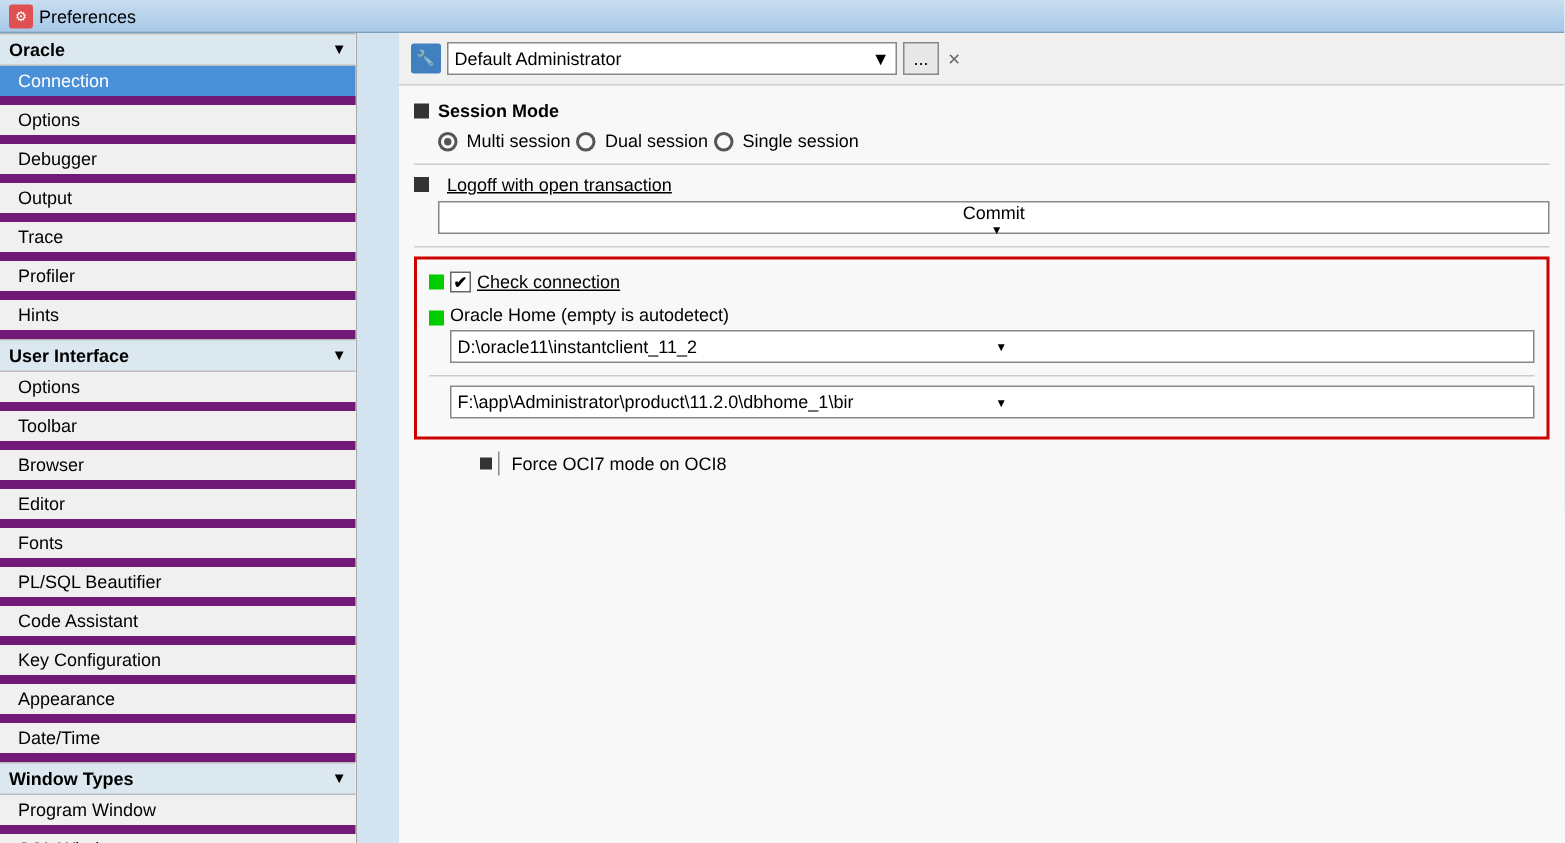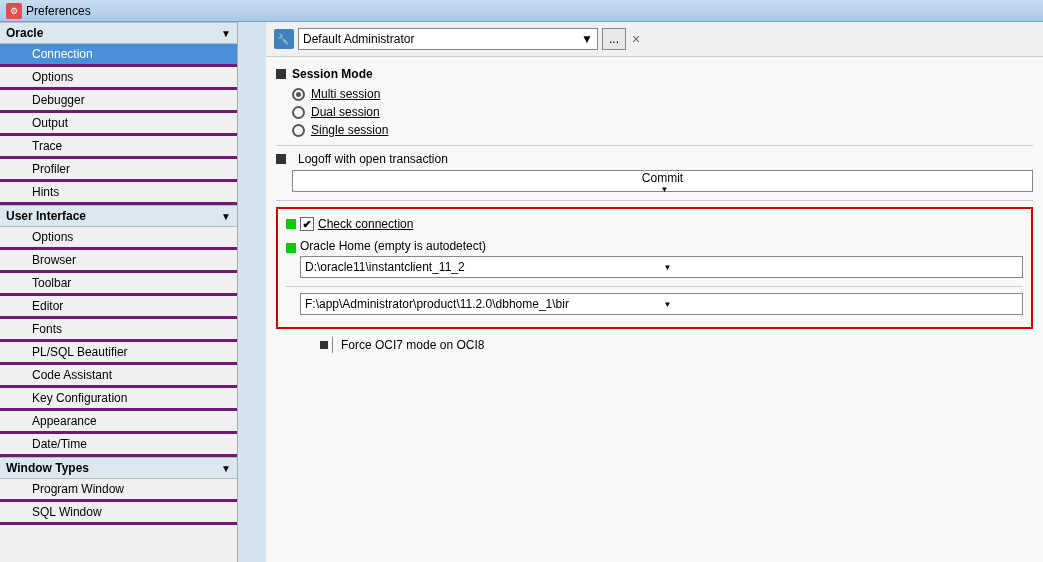--- a/index.html
+++ b/index.html
@@ -53,25 +53,25 @@
       align-items: center;
       justify-content: space-between;
       border-bottom: 1px solid #bbb;
       border-top: 1px solid #bbb;
       cursor: pointer;
     }
     .sidebar-section-header .arrow {
       font-size: 10px;
     }
     .sidebar-item {
-      padding: 3px 6px 3px 32px;
+      padding: 3px 6px 3px 12px;
       cursor: pointer;
       color: #000;
       font-size: 12px;
-      border-bottom: 3px solid #701a75;
+      border-bottom: 6px solid #701a75;
     }
     .sidebar-item.active {
       background: #4a90d9;
       color: white;
     }
     
     .content-area {
       flex: 1;
       background: #f8f8f8;
       display: flex;
@@ -139,23 +139,21 @@
       margin-right: 6px;
       flex-shrink: 0;
     }
     .section-title {
       font-weight: bold;
       font-size: 12px;
     }
     .radio-group {
       margin-left: 16px;
       display: flex;
-      flex-direction: column;
       gap: 4px;
-      text-decoration: underline;
     }
     .radio-item {
       display: flex;
       align-items: center;
       gap: 6px;
       font-size: 12px;
     }
     .radio-circle {
       width: 13px; height: 13px;
       border-radius: 50%;
@@ -170,20 +168,21 @@
       background: #555;
     }
     .logoff-section {
       margin-bottom: 8px;
     }
     .logoff-row {
       display: flex;
       align-items: center;
       gap: 6px;
       margin-bottom: 4px;
+      text-decoration: underline;
     }
     .commit-dropdown {
       display: flex;
       align-items: center;
       border: 1px solid #888;
       background: white;
       height: 22px;
       padding: 0 4px;
       cursor: pointer;
       min-width: 100px;
@@ -304,22 +303,22 @@
     <div class="sidebar-item">Output</div>
     <div class="sidebar-item">Trace</div>
     <div class="sidebar-item">Profiler</div>
     <div class="sidebar-item">Hints</div>
 
     <div class="sidebar-section-header">
       <span>User Interface</span>
       <span class="arrow">▼</span>
     </div>
     <div class="sidebar-item">Options</div>
+    <div class="sidebar-item">Toolbar</div>
     <div class="sidebar-item">Browser</div>
-    <div class="sidebar-item">Toolbar</div>
     <div class="sidebar-item">Editor</div>
     <div class="sidebar-item">Fonts</div>
     <div class="sidebar-item">PL/SQL Beautifier</div>
     <div class="sidebar-item">Code Assistant</div>
     <div class="sidebar-item">Key Configuration</div>
     <div class="sidebar-item">Appearance</div>
     <div class="sidebar-item">Date/Time</div>
 
     <div class="sidebar-section-header">
       <span>Window Types</span>

